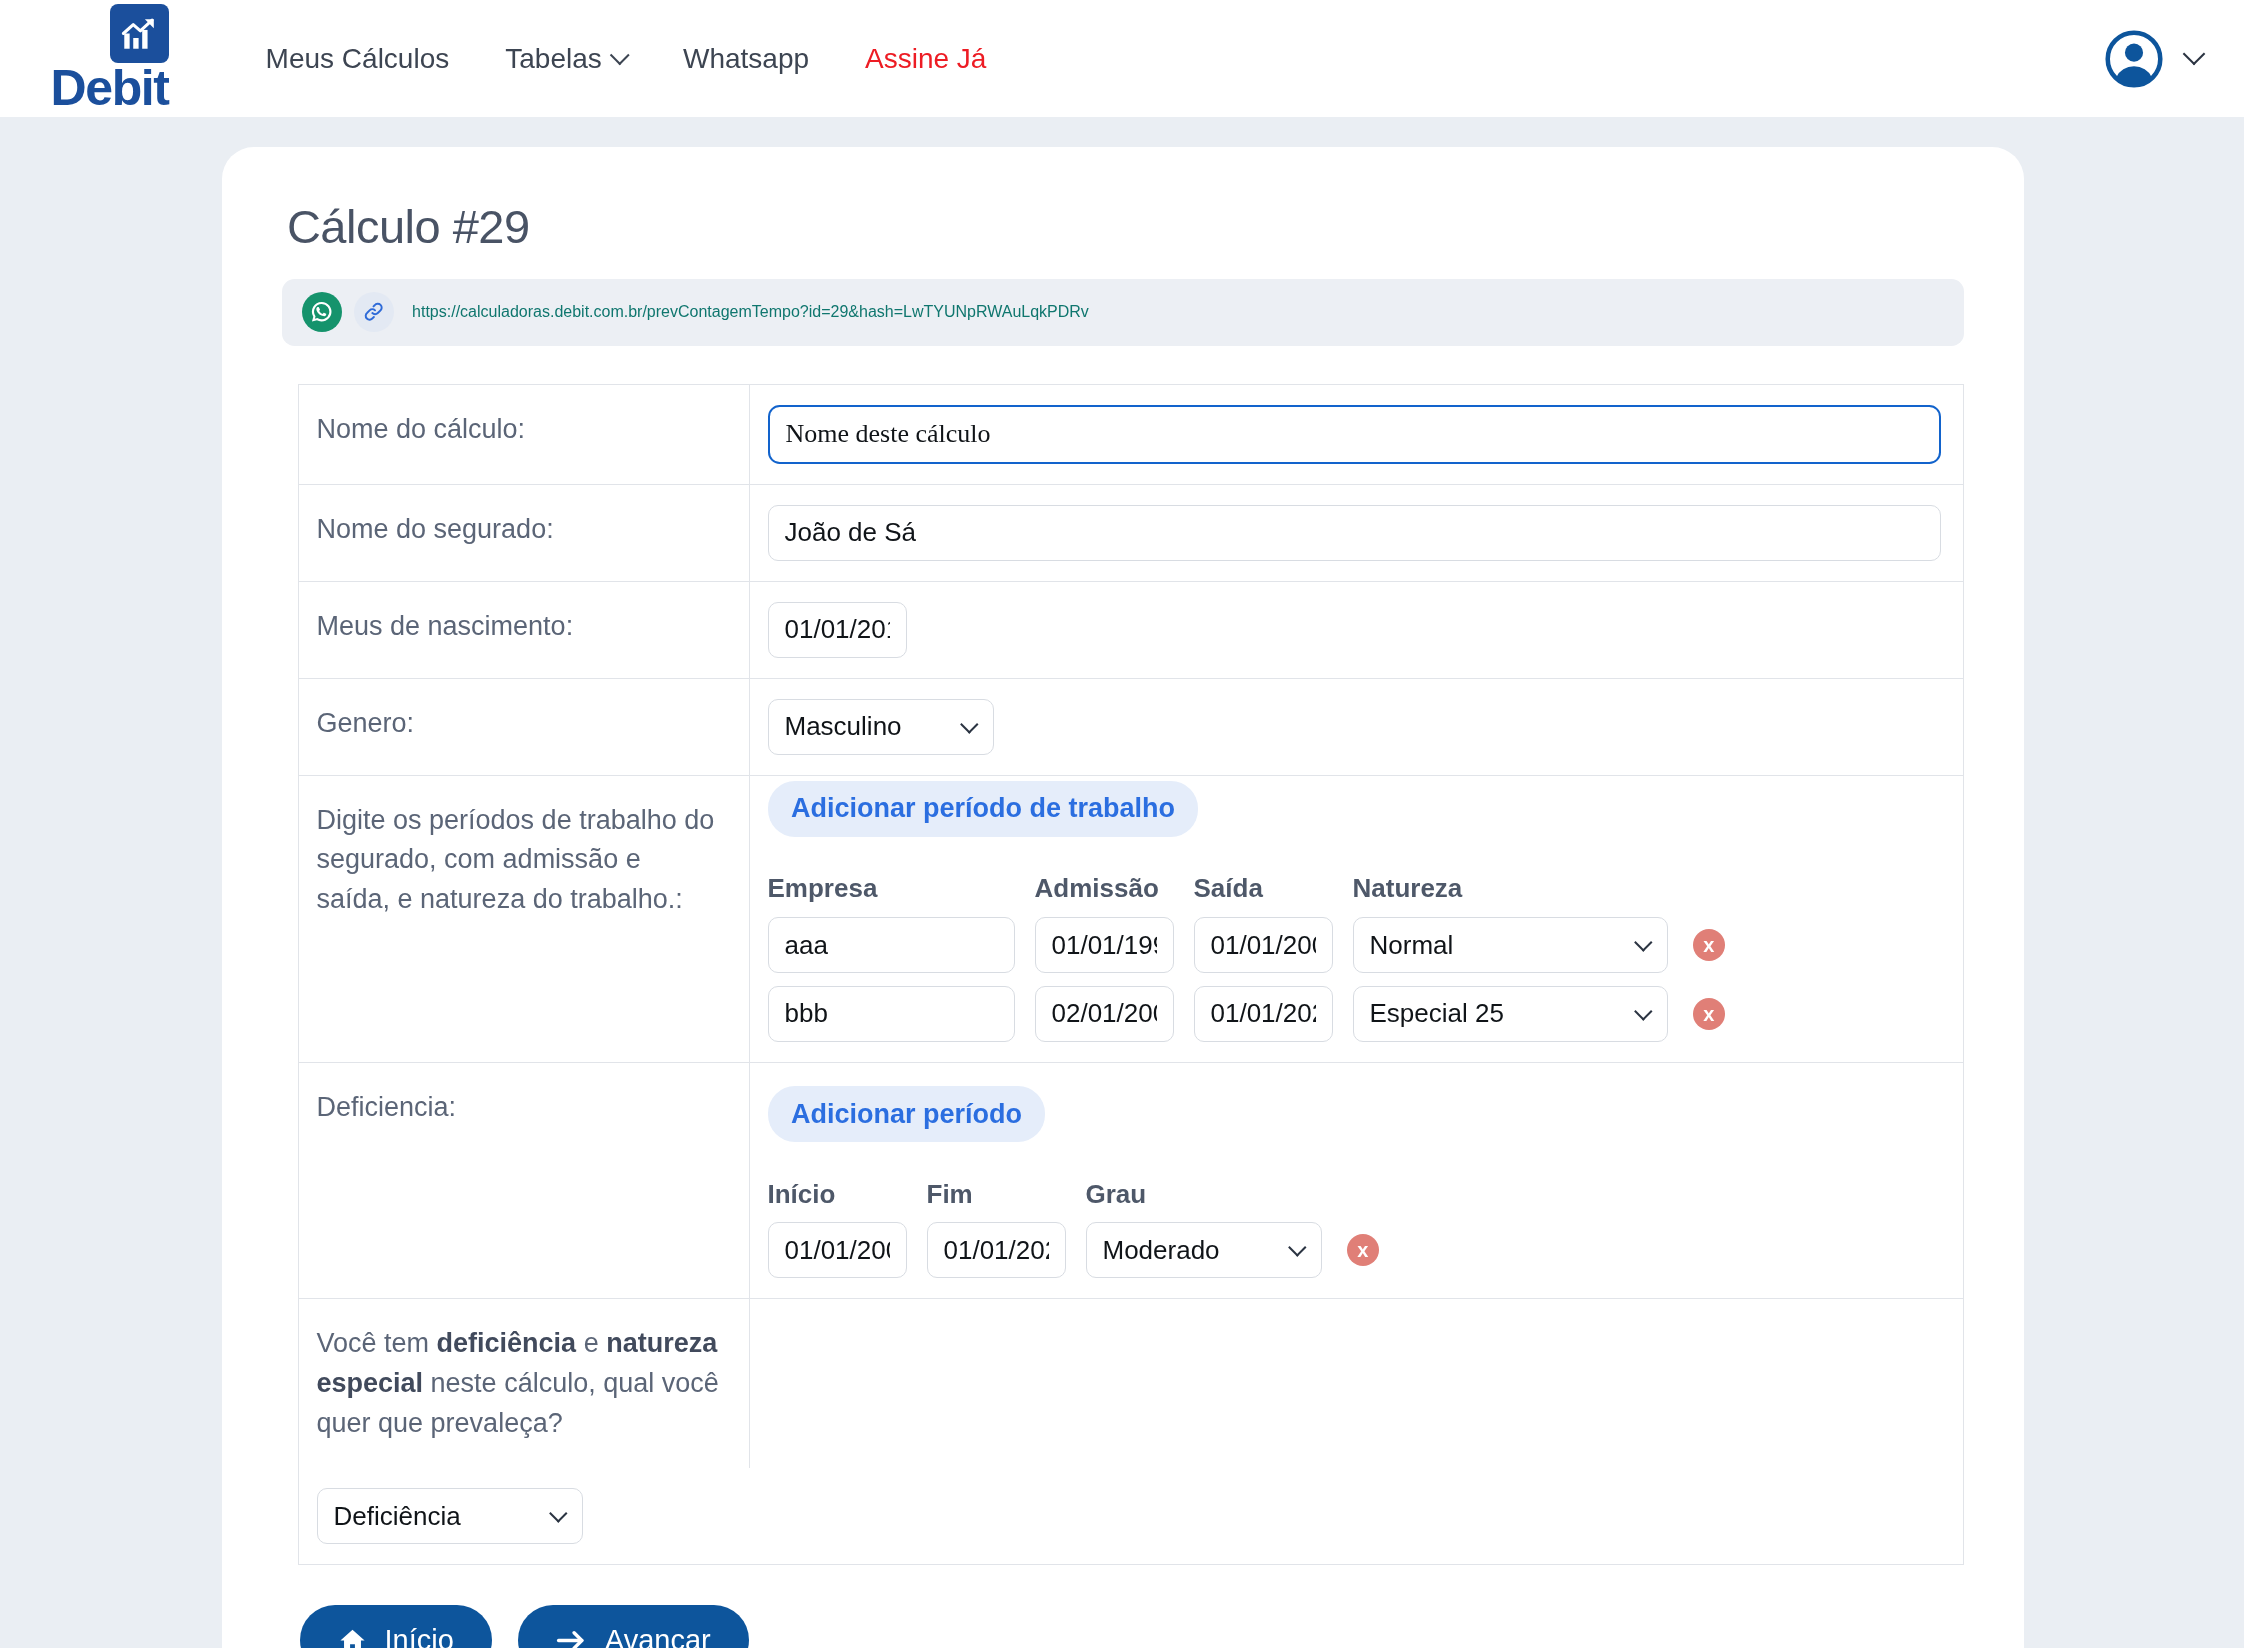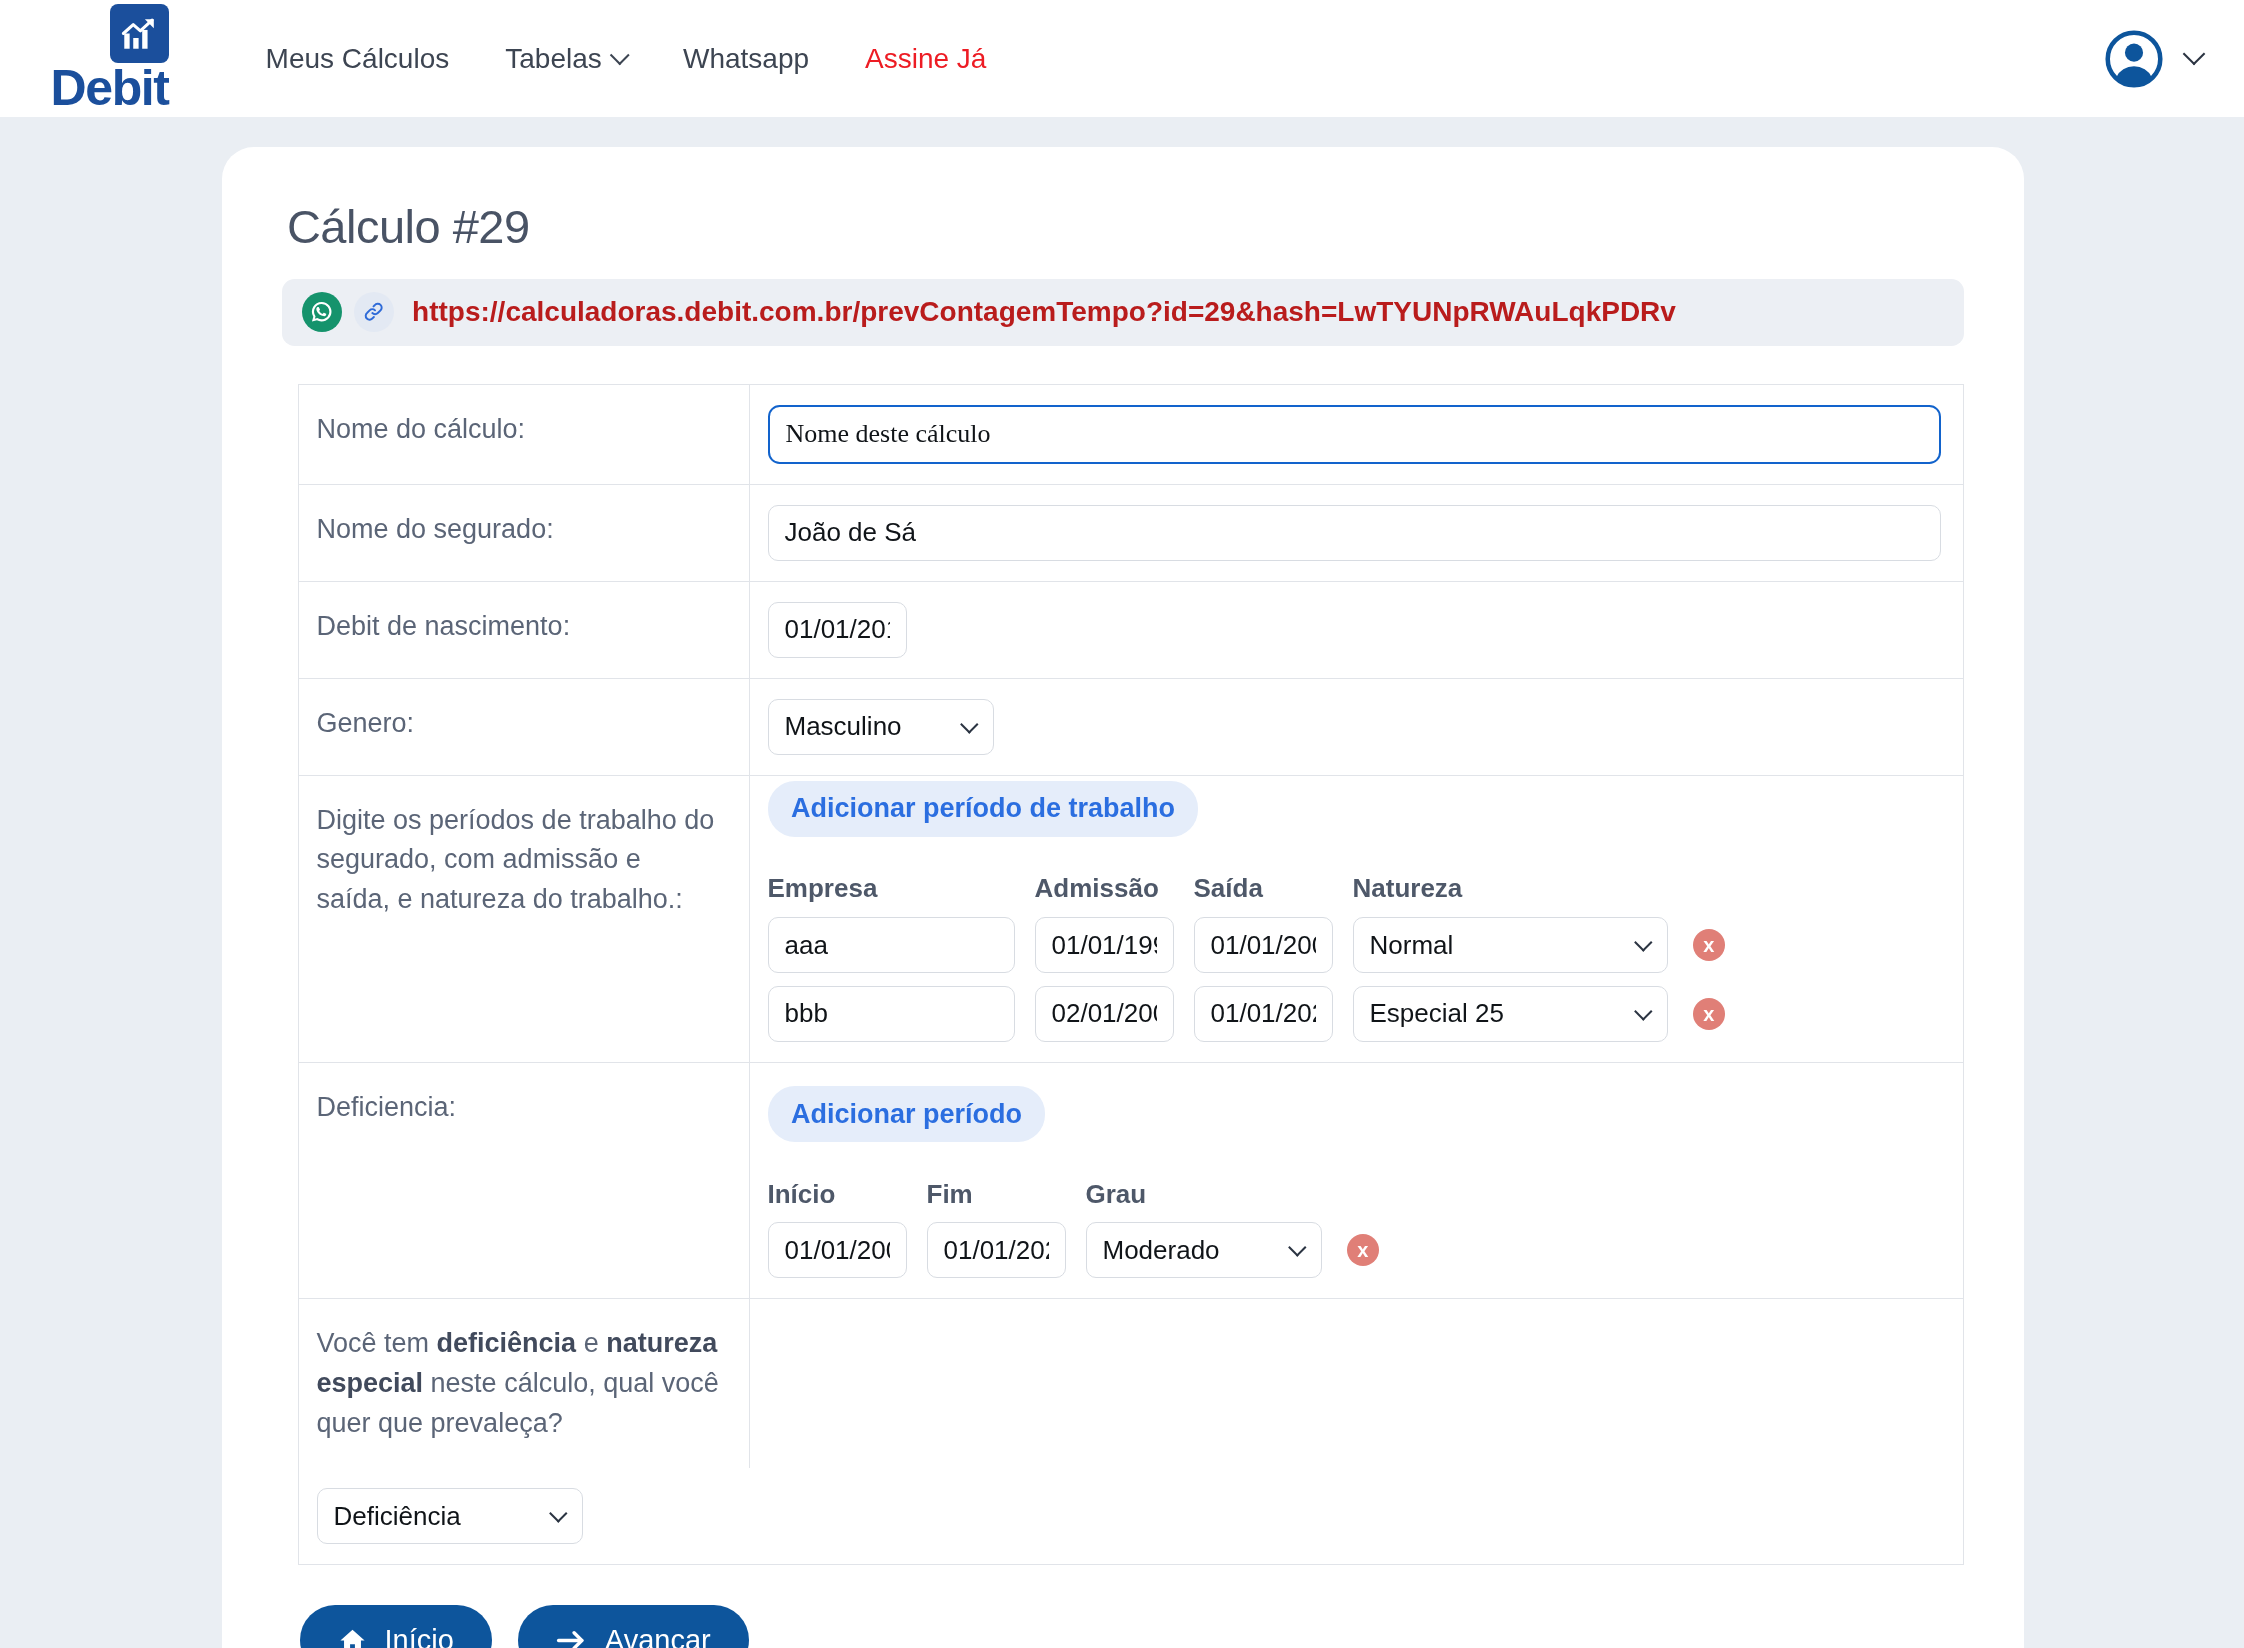--- a/index.html
+++ b/index.html
@@ -99,25 +99,24 @@
     gap: 12.6px;
   }
   .icon-circle {
     width: 40px; height: 40px; border-radius: 50%;
     display: flex; align-items: center; justify-content: center;
     flex: none;
   }
   .wa-circle { background: #15936c; }
   .link-circle { background: #e3e9f3; }
   .url-text {
-    font-size: 28px;
-    color: #b91c1c;
+    font-size: 16px;
+    color: #0f766e;
     white-space: nowrap;
     margin-left: 5.4px;
-    font-weight: bold;
   }
 
   
   .ftable {
     margin-top: 38px;
     border: 0.9px solid #e1e4e9;
     border-bottom: 0.9px solid #e1e4e9;
     margin-left: 16px;
   }
   .frow {
@@ -342,21 +341,21 @@
       </div>
 
       <div class="frow">
         <div class="fcell-label">Nome do segurado:</div>
         <div class="fcell-field">
           <input class="inp inp-full" type="text" value="João de Sá" style="">
         </div>
       </div>
 
       <div class="frow">
-        <div class="fcell-label">Debit de nascimento:</div>
+        <div class="fcell-label">Meus de nascimento:</div>
         <div class="fcell-field">
           <input class="inp inp-date" type="text" value="01/01/2010" style="">
         </div>
       </div>
 
       <div class="frow">
         <div class="fcell-label">Genero:</div>
         <div class="fcell-field">
           <div class="sel sel-gender">
             <span>Masculino</span>

